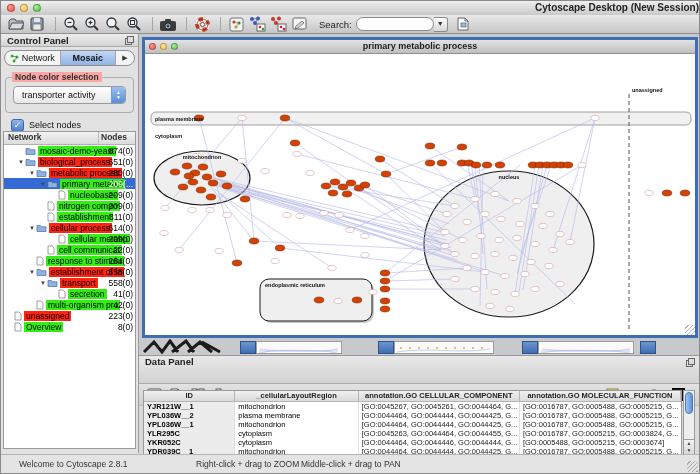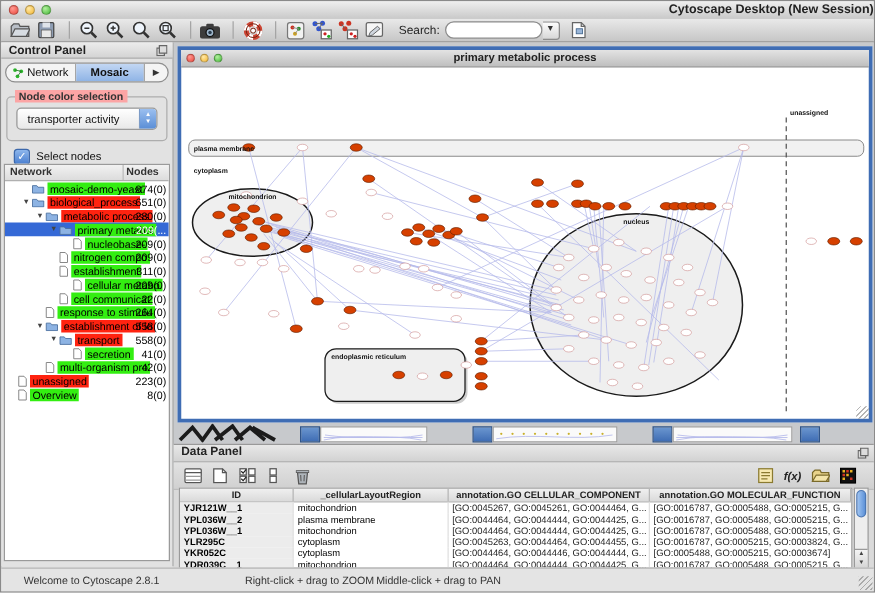--- a/index.html
+++ b/index.html
@@ -63,21 +63,21 @@
   #graphsvg{display:block;}
   .grip{position:absolute;right:0;bottom:0;width:10px;height:10px;background:
     repeating-linear-gradient(135deg,transparent 0 2px,#b5b5b5 2px 3px);}
   
   .mini-strip{position:absolute;left:3px;top:304px;right:3px;height:16px;display:flex;align-items:flex-end;}
   .ms-tab{width:16px;height:13px;background:linear-gradient(#6b96cf,#3f6db4);border:1px solid #2f5489;box-sizing:border-box;}
   .ms-thumb{height:13px;background:#fafafa;border:1px solid #9d9d9d;box-sizing:border-box;overflow:hidden;}
   .ms-sketch{height:15px;}
   
   .data-panel{position:absolute;left:0;top:321px;right:0;height:100px;background:#dadada;border-top:1px solid #999;}
-  .dp-head{position:relative;height:14px;background:linear-gradient(#e8e8e8,#d2d2d2);border-bottom:1px solid #aaa;font-size:9.5px;font-weight:bold;color:#222;padding-left:6px;box-sizing:border-box;}
+  .dp-head{position:relative;height:28px;background:linear-gradient(#e8e8e8,#d2d2d2);border-bottom:1px solid #aaa;font-size:9.5px;font-weight:bold;color:#222;padding-left:6px;box-sizing:border-box;}
   .dp-toolbar{position:relative;height:21px;display:flex;align-items:center;padding:0 6px;border-bottom:1px solid #bdbdbd;background:linear-gradient(#e2e2e2,#d0d0d0);}
   .dp-toolbar .tbi{margin-right:4px;}
   .dp-right{position:absolute;right:8px;top:0;height:21px;display:flex;align-items:center;}
   .dp-table{position:absolute;left:4px;right:17px;top:34px;bottom:1px;background:#fff;border:1px solid #9a9a9a;overflow:hidden;font-size:7.5px;}
   .dtr{display:flex;height:9px;line-height:9px;}
   .dtr.head{height:10px;line-height:10px;background:linear-gradient(#f0f0f0,#dadada);border-bottom:1px solid #b5b5b5;font-weight:bold;color:#222;}
   .dtc{overflow:hidden;white-space:nowrap;padding:0 3px;box-sizing:border-box;border-right:1px solid #e0e0e0;}
   .dtr.head .dtc{text-align:center;border-right:1px solid #b5b5b5;}
   .dtc.c0{width:17%;font-weight:bold;background:#ececec;}
   .dtr.head .dtc.c0{background:transparent;}
@@ -334,20 +334,30 @@
             </div>
             <div class="trow" style="padding-left: 35px;">
               <span class="tri"></span>
               <span class="ticon">
                 <svg width="8" height="10">
                   <path d="M1 1 h4.2 l1.8 2 v6 h-6 z" fill="#fff" stroke="#888" stroke-width="0.8"></path>
                 </svg>
               </span>
               <span class="lbl green">establishment</span>
               <span class="nval">311(0)</span>
+            </div>
+            <div class="trow" style="padding-left: 24px;">
+              <span class="tri">▼</span>
+              <span class="ticon">
+                <svg width="11" height="9">
+                  <path d="M1 2.5 h3.4 l1 1.3 h4.6 v4.7 h-9 z" fill="#8db3e3" stroke="#4a6f9e" stroke-width="0.7"></path>
+                </svg>
+              </span>
+              <span class="lbl red">cellular process</span>
+              <span class="nval">614(0)</span>
             </div>
             <div class="trow" style="padding-left: 46px;">
               <span class="tri"></span>
               <span class="ticon">
                 <svg width="8" height="10">
                   <path d="M1 1 h4.2 l1.8 2 v6 h-6 z" fill="#fff" stroke="#888" stroke-width="0.8"></path>
                 </svg>
               </span>
               <span class="lbl green">cellular metabo</span>
               <span class="nval">209(0)</span>

